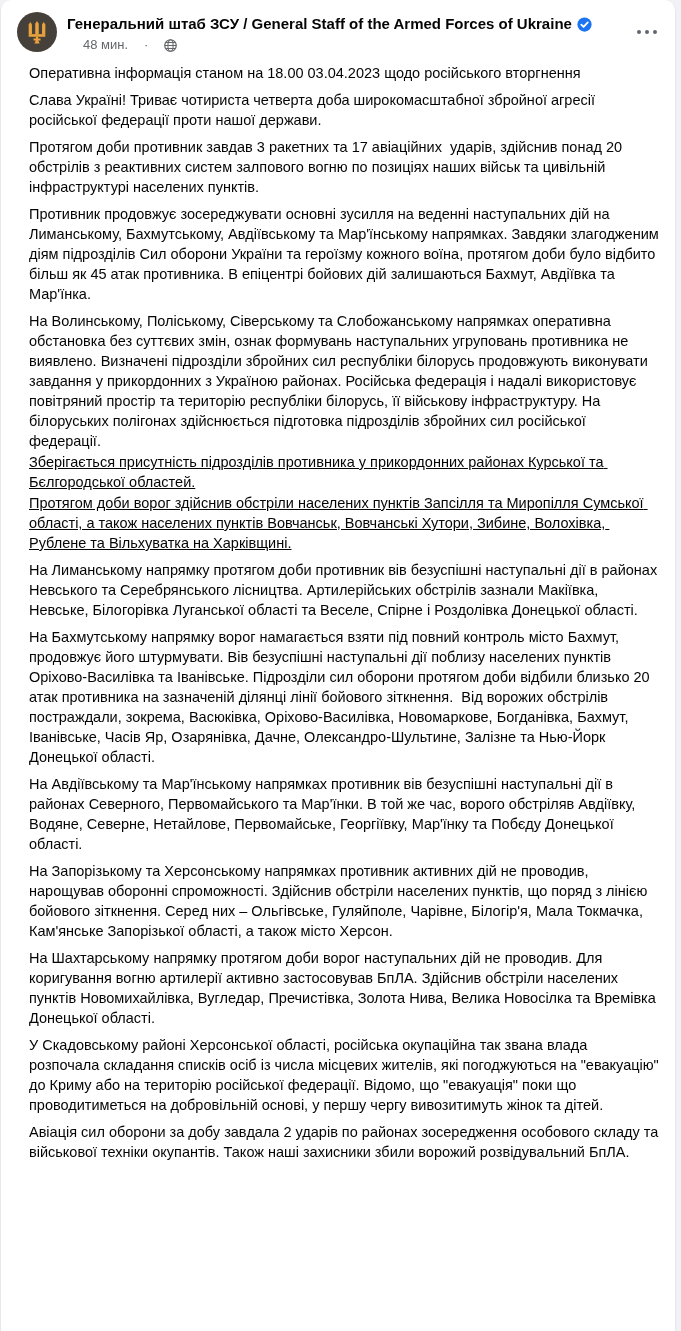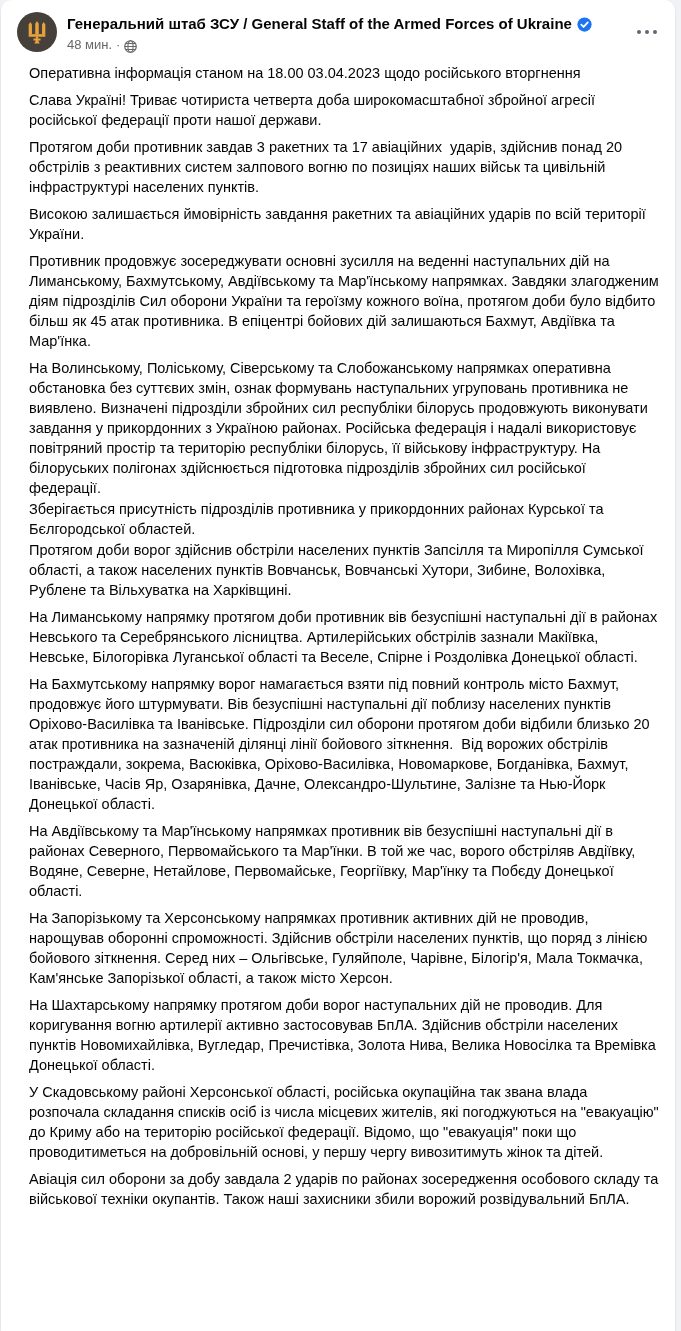--- a/index.html
+++ b/index.html
@@ -49,26 +49,27 @@
     font-size: 15px;
     font-weight: 700;
     color: #050505;
     line-height: 19px;
     white-space: nowrap;
     cursor: pointer;
   }
   .verified { flex: none; display: inline-flex; margin-top: 1px; }
   .meta-row {
     display: flex;
-    align-items: flex-end;
-    gap: 4px;
+    align-items: center;
+    gap: 16px;
     margin-top: 4px;
     font-size: 13px;
     color: #65676b;
     line-height: 16px;
+    margin-left: 16px;
   }
   .meta-row .timestamp { cursor: pointer; }
   .meta-row .dot { color: #65676b; }
   .globe-wrap { display: inline-flex; margin-top: 1px; }
   .more-btn {
     flex: none;
     width: 32px;
     height: 32px;
     margin-top: 4px;
     border-radius: 50%;
@@ -81,21 +82,21 @@
     padding: 10px 16px 14px 28px;
     font-size: 14.5px;
     line-height: 20px;
     color: #050505;
   }
   .para {
     margin: 7px 0 0 0;
     white-space: pre-wrap;
   }
   .para:first-child { margin-top: 0; }
-  .para.tight { margin-top: 1px; }
+  .para.tight { margin-top: 1px; text-decoration: underline; }
 </style>
 </head>
 <body>
 
 <div class="card">
   <div class="header">
 
     <div class="avatar">
       <span style="display:inline-flex;">
         <svg width="22" height="23" viewBox="0 0 20 21">
@@ -143,21 +144,20 @@
           <circle cx="19" cy="3" r="2" fill="#606770"></circle>
         </svg>
       </span>
     </div>
   </div>
 
   <div class="post-body" id="post-body">
       <p class="para">Оперативна інформація станом на 18.00 03.04.2023 щодо російського вторгнення</p>
       <p class="para">Слава Україні! Триває чотириста четверта доба широкомасштабної збройної агресії російської федерації проти нашої держави.</p>
       <p class="para">Протягом доби противник завдав 3 ракетних та 17 авіаційних  ударів, здійснив понад 20 обстрілів з реактивних систем залпового вогню по позиціях наших військ та цивільній інфраструктурі населених пунктів.</p>
-      <p class="para">Високою залишається ймовірність завдання ракетних та авіаційних ударів по всій території України.</p>
       <p class="para">Противник продовжує зосереджувати основні зусилля на веденні наступальних дій на Лиманському, Бахмутському, Авдіївському та Мар'їнському напрямках. Завдяки злагодженим діям підрозділів Сил оборони України та героїзму кожного воїна, протягом доби було відбито більш як 45 атак противника. В епіцентрі бойових дій залишаються Бахмут, Авдіївка та Мар'їнка.</p>
       <p class="para">На Волинському, Поліському, Сіверському та Слобожанському напрямках оперативна обстановка без суттєвих змін, ознак формувань наступальних угруповань противника не виявлено. Визначені підрозділи збройних сил республіки білорусь продовжують виконувати завдання у прикордонних з Україною районах. Російська федерація і надалі використовує повітряний простір та територію республіки білорусь, її військову інфраструктуру. На білоруських полігонах здійснюється підготовка підрозділів збройних сил російської федерації.</p>
       <p class="para tight">Зберігається присутність підрозділів противника у прикордонних районах Курської та Бєлгородської областей.</p>
       <p class="para tight">Протягом доби ворог здійснив обстріли населених пунктів Запсілля та Миропілля Сумської області, а також населених пунктів Вовчанськ, Вовчанські Хутори, Зибине, Волохівка, Рублене та Вільхуватка на Харківщині.</p>
       <p class="para">На Лиманському напрямку протягом доби противник вів безуспішні наступальні дії в районах Невського та Серебрянського лісництва. Артилерійських обстрілів зазнали Макіївка, Невське, Білогорівка Луганської області та Веселе, Спірне і Роздолівка Донецької області.</p>
       <p class="para">На Бахмутському напрямку ворог намагається взяти під повний контроль місто Бахмут, продовжує його штурмувати. Вів безуспішні наступальні дії поблизу населених пунктів Оріхово-Василівка та Іванівське. Підрозділи сил оборони протягом доби відбили близько 20 атак противника на зазначеній ділянці лінії бойового зіткнення.  Від ворожих обстрілів постраждали, зокрема, Васюківка, Оріхово-Василівка, Новомаркове, Богданівка, Бахмут, Іванівське, Часів Яр, Озарянівка, Дачне, Олександро-Шультине, Залізне та Нью-Йорк Донецької області.</p>
       <p class="para">На Авдіївському та Мар'їнському напрямках противник вів безуспішні наступальні дії в районах Северного, Первомайського та Мар'їнки. В той же час, ворого обстріляв Авдіївку, Водяне, Северне, Нетайлове, Первомайське, Георгіївку, Мар'їнку та Побєду Донецької області.</p>
       <p class="para">На Запорізькому та Херсонському напрямках противник активних дій не проводив, нарощував оборонні спроможності. Здійснив обстріли населених пунктів, що поряд з лінією бойового зіткнення. Серед них – Ольгівське, Гуляйполе, Чарівне, Білогір'я, Мала Токмачка, Кам'янське Запорізької області, а також місто Херсон.</p>
       <p class="para">На Шахтарському напрямку протягом доби ворог наступальних дій не проводив. Для коригування вогню артилерії активно застосовував БпЛА. Здійснив обстріли населених пунктів Новомихайлівка, Вугледар, Пречистівка, Золота Нива, Велика Новосілка та Времівка Донецької області.</p>
       <p class="para">У Скадовському районі Херсонської області, російська окупаційна так звана влада розпочала складання списків осіб із числа місцевих жителів, які погоджуються на "евакуацію" до Криму або на територію російської федерації. Відомо, що "евакуація" поки що проводитиметься на добровільній основі, у першу чергу вивозитимуть жінок та дітей.</p>

